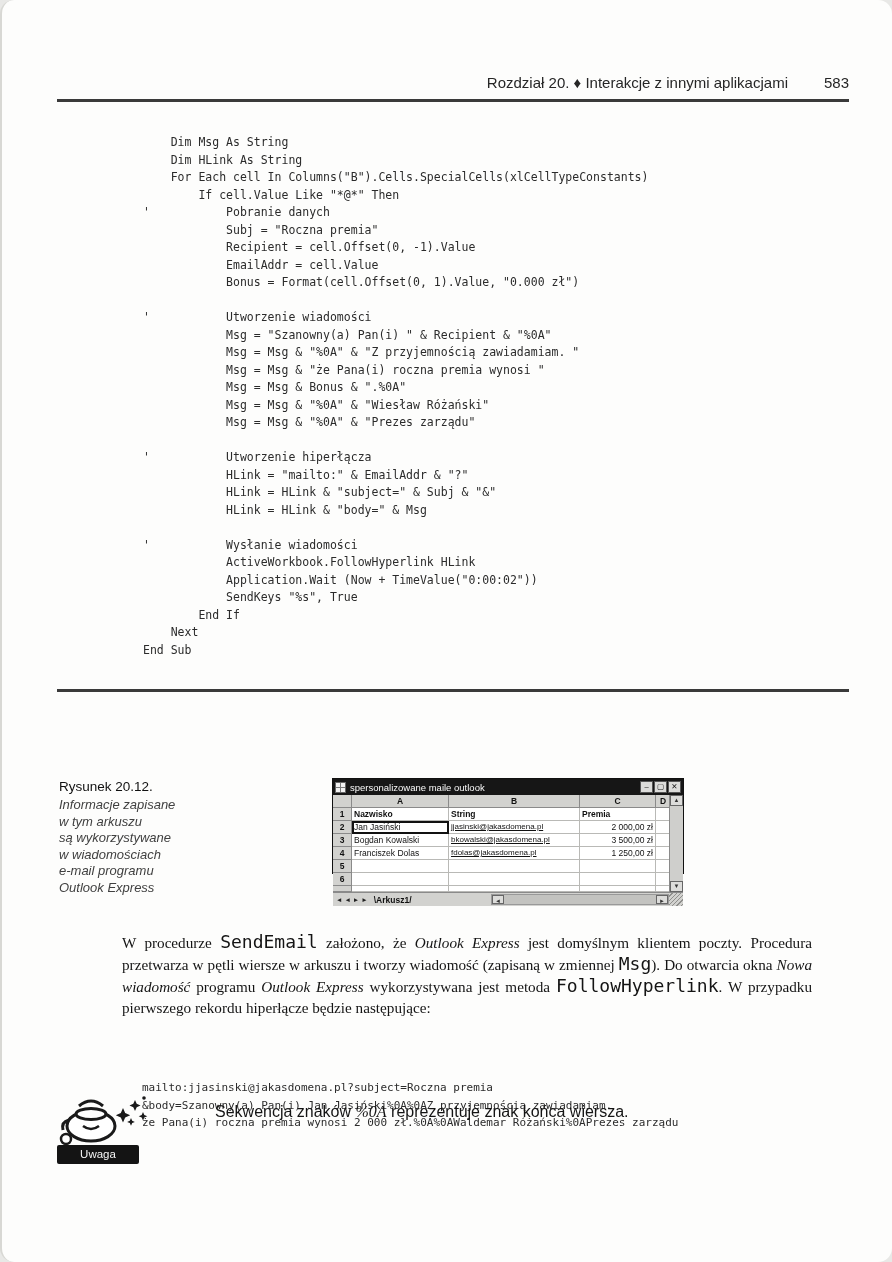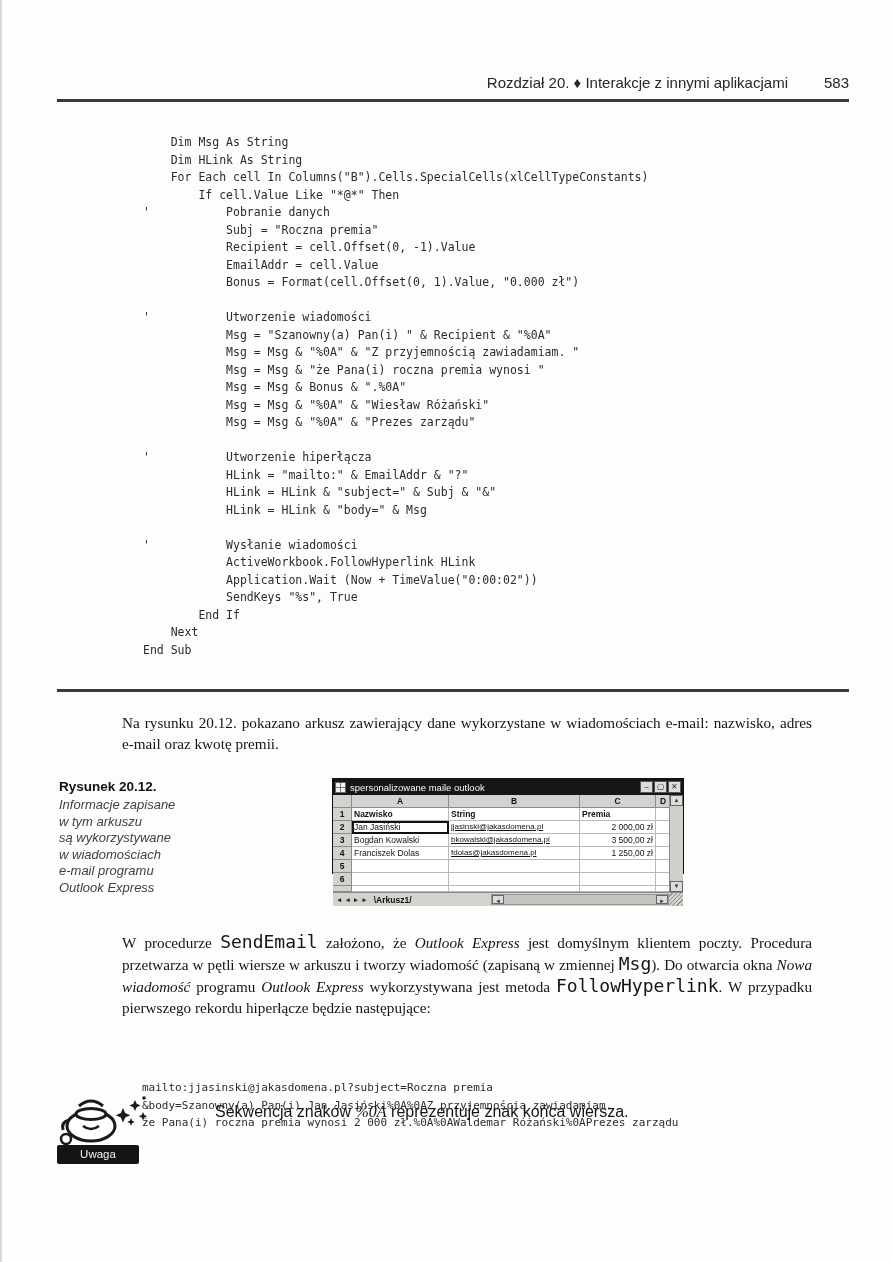--- a/index.html
+++ b/index.html
@@ -2,20 +2,21 @@
 <html><head>
 <meta charset="utf-8">
 <style>
   * { margin:0; padding:0; box-sizing:border-box; }
   html,body { background:#e8e8e6; }
   .page {
     position:relative; width:892px; height:1262px; margin:0 auto;
     background:#fdfdfc; overflow:hidden;
     font-family:"Liberation Serif", serif; color:#1d1d1d;
     border-left:2px solid #d8d8d4;
+    border-radius:14px;
   }
   
   .runhead {
     position:absolute; left:55px; top:74px; width:792px;
     display:flex; justify-content:flex-end; align-items:baseline;
     font-family:"Liberation Sans", sans-serif; font-size:15px; color:#262626;
   }
   .runhead .title-group { white-space:pre; }
   .runhead .pagenum { margin-left:36px; }
   .rule { position:absolute; left:55px; width:792px; height:3px; background:#3a3a3a; }
@@ -35,21 +36,21 @@
   }
   .para.p1 { top:712px; }
   .para.p2 { top:931px; }
   .rt-plain { }
   .rt-mono { font-family:"DejaVu Sans Mono", monospace; font-size:18px; }
   .rt-italic { font-style:italic; }
   .rt-italic-serif { font-style:italic; font-family:"Liberation Serif", serif; }
   
   .fig-caption { position:absolute; left:57px; top:779px; width:170px;
     font-family:"Liberation Sans", sans-serif; }
-  .fig-caption .cap-title { font-size:13.5px; font-weight:700; color:#111; margin-bottom:3px; }
+  .fig-caption .cap-title { font-size:13.5px; font-weight:400; color:#111; margin-bottom:3px; }
   .fig-caption .cap-line { font-size:13px; font-style:italic; line-height:16.5px; color:#404040; }
   
   .xl { position:absolute; left:330px; top:778px; width:352px; height:96px;
     border:1px solid #111; background:#d9d9d6;
     font-family:"Liberation Sans", sans-serif; font-size:8.5px; color:#111; }
   .xl-titlebar { height:16px; background:#161616; display:flex; align-items:center; padding:0 2px; }
   .xl-doc-icon { width:11px; height:11px; background:#f2f2f2; border:1px solid #666;
     margin-right:4px; position:relative; flex:0 0 auto; }
   .xl-doc-icon::before, .xl-doc-icon::after { content:""; position:absolute; background:#7a7a7a; }
   .xl-doc-icon::before { left:4px; top:0; width:1px; height:9px; }
@@ -136,21 +137,20 @@
 '           Wysłanie wiadomości
             ActiveWorkbook.FollowHyperlink HLink
             Application.Wait (Now + TimeValue("0:00:02"))
             SendKeys "%s", True
         End If
     Next
 End Sub</pre>
 
   <div class="rule r2"></div>
 
-  <div class="para p1">Na rysunku 20.12. pokazano arkusz zawierający dane wykorzystane w wiadomościach e-mail: nazwisko, adres e-mail oraz kwotę premii.</div>
 
   <div class="fig-caption">
     <div class="cap-title">Rysunek 20.12.</div>
     <div class="cap-line">Informacje zapisane</div>
     <div class="cap-line">w tym arkuszu</div>
     <div class="cap-line">są wykorzystywane</div>
     <div class="cap-line">w wiadomościach</div>
     <div class="cap-line">e-mail programu</div>
     <div class="cap-line">Outlook Express</div>
   </div>

